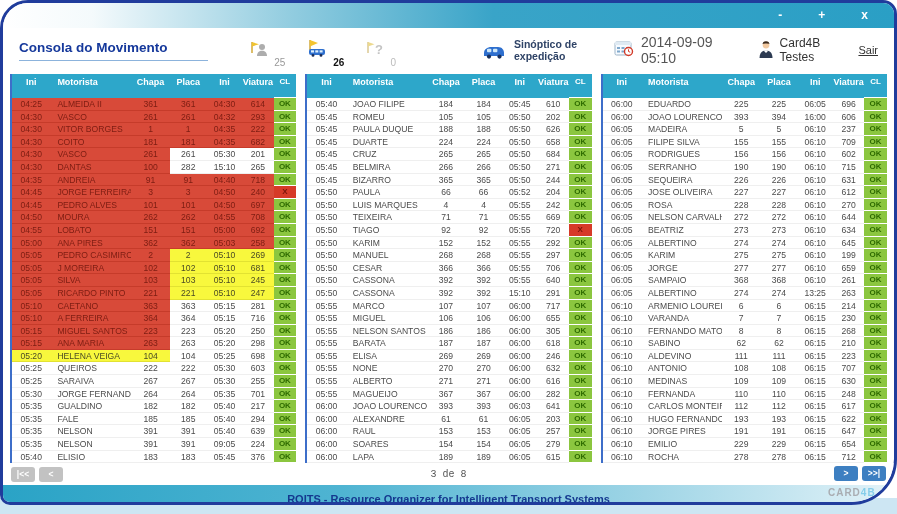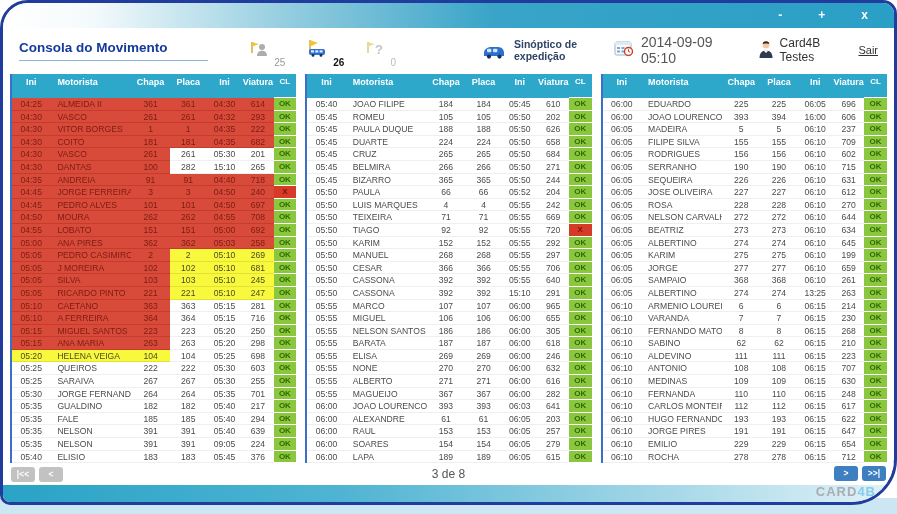--- a/index.html
+++ b/index.html
@@ -35,26 +35,26 @@
   .bg-y{background:#f8f83d;color:#4b4b24;border-bottom-color:#e2e232;}
   .tc.c6{font-weight:bold;font-size:8px;border-bottom:1px solid #fff;}
   .tc.c6.ok{background:#8bc63f;color:#2e6b00;}
   .tc.c6.x{background:#d63a28;color:#7c130a;}
   
   .pager{height:22px;flex:0 0 22px;display:flex;align-items:center;padding:0 8px;position:relative;background:#fff;}
   .pg-btn{min-width:16px;height:15px;line-height:15px;border-radius:3px;font-size:8.5px;color:#fff;text-align:center;padding:0 4px;font-weight:bold;margin-right:4px;}
   .pg-btn.disabled{background:#c2c2c2;cursor:default;}
   .pg-btn.enabled{background:#3d7fc1;cursor:pointer;margin-right:0;margin-left:4px;}
   .pg-right{position:absolute;right:8px;top:3px;display:flex;}
-  .pg-label{position:absolute;left:50%;transform:translateX(-50%);color:#555;font-size:12px;}
+  .pg-label{position:absolute;left:50%;transform:translateX(-50%);color:#555;font-size:10px;font-family:Liberation Mono, monospace;}
   .spacer-fill{flex:1;}
   
   .footbar{margin-top:auto;height:27px;flex:0 0 27px;background:linear-gradient(90deg,#2aa3c6 0%,#4fb4d2 38%,#9fd5e6 72%,#e2f2f8 100%);display:flex;align-items:center;justify-content:center;font-weight:bold;color:#14388f;font-size:11px;position:relative;}
   .logo{position:absolute;right:18px;top:1px;text-align:center;line-height:12px;cursor:default;}
-  .logo-main{font-size:13px;font-weight:bold;letter-spacing:1px;}
+  .logo-main{font-size:10px;font-weight:bold;letter-spacing:1px;}
   .logo-card{color:#a9adb2;}
   .logo-4b{color:#85cdea;}
   .logo-sub{font-size:5px;color:#b5b9bd;letter-spacing:3.5px;}
   
   .icon{display:inline-block;vertical-align:middle;}
 </style>
 </head>
 <body>
 
 <div class="window">
@@ -583,21 +583,21 @@
           <div class="tc c4 bg-w">15:10</div>
           <div class="tc c5 bg-w">291</div>
           <div class="tc c6 ok">OK</div>
         </div>
         <div class="trow">
           <div class="tc c0 bg-w">05:55</div>
           <div class="tc c1 bg-w">MARCO</div>
           <div class="tc c2 bg-w">107</div>
           <div class="tc c3 bg-w">107</div>
           <div class="tc c4 bg-w">06:00</div>
-          <div class="tc c5 bg-w">965</div>
+          <div class="tc c5 bg-w">717</div>
           <div class="tc c6 ok">OK</div>
         </div>
         <div class="trow">
           <div class="tc c0 bg-w">05:55</div>
           <div class="tc c1 bg-w">MIGUEL</div>
           <div class="tc c2 bg-w">106</div>
           <div class="tc c3 bg-w">106</div>
           <div class="tc c4 bg-w">06:00</div>
           <div class="tc c5 bg-w">655</div>
           <div class="tc c6 ok">OK</div>
@@ -981,20 +981,21 @@
     <span class="pg-btn disabled">&lt;</span>
     <span class="pg-label">3 de 8</span>
     <span class="spacer-fill"></span>
     <span class="pg-right">
       <span class="pg-btn enabled">&gt;</span>
       <span class="pg-btn enabled">&gt;&gt;|</span>
     </span>
   </div>
 
   <div class="footbar">
+    <span>ROITS - Resource Organizer for Intelligent Transport Systems</span>
     <span class="logo">
       <span class="logo-main">
         <span class="logo-card">CARD</span><span class="logo-4b">4B</span>
       </span>
       <div class="logo-sub">SYSTEMS</div>
     </span>
   </div>
 
 </div>
 

